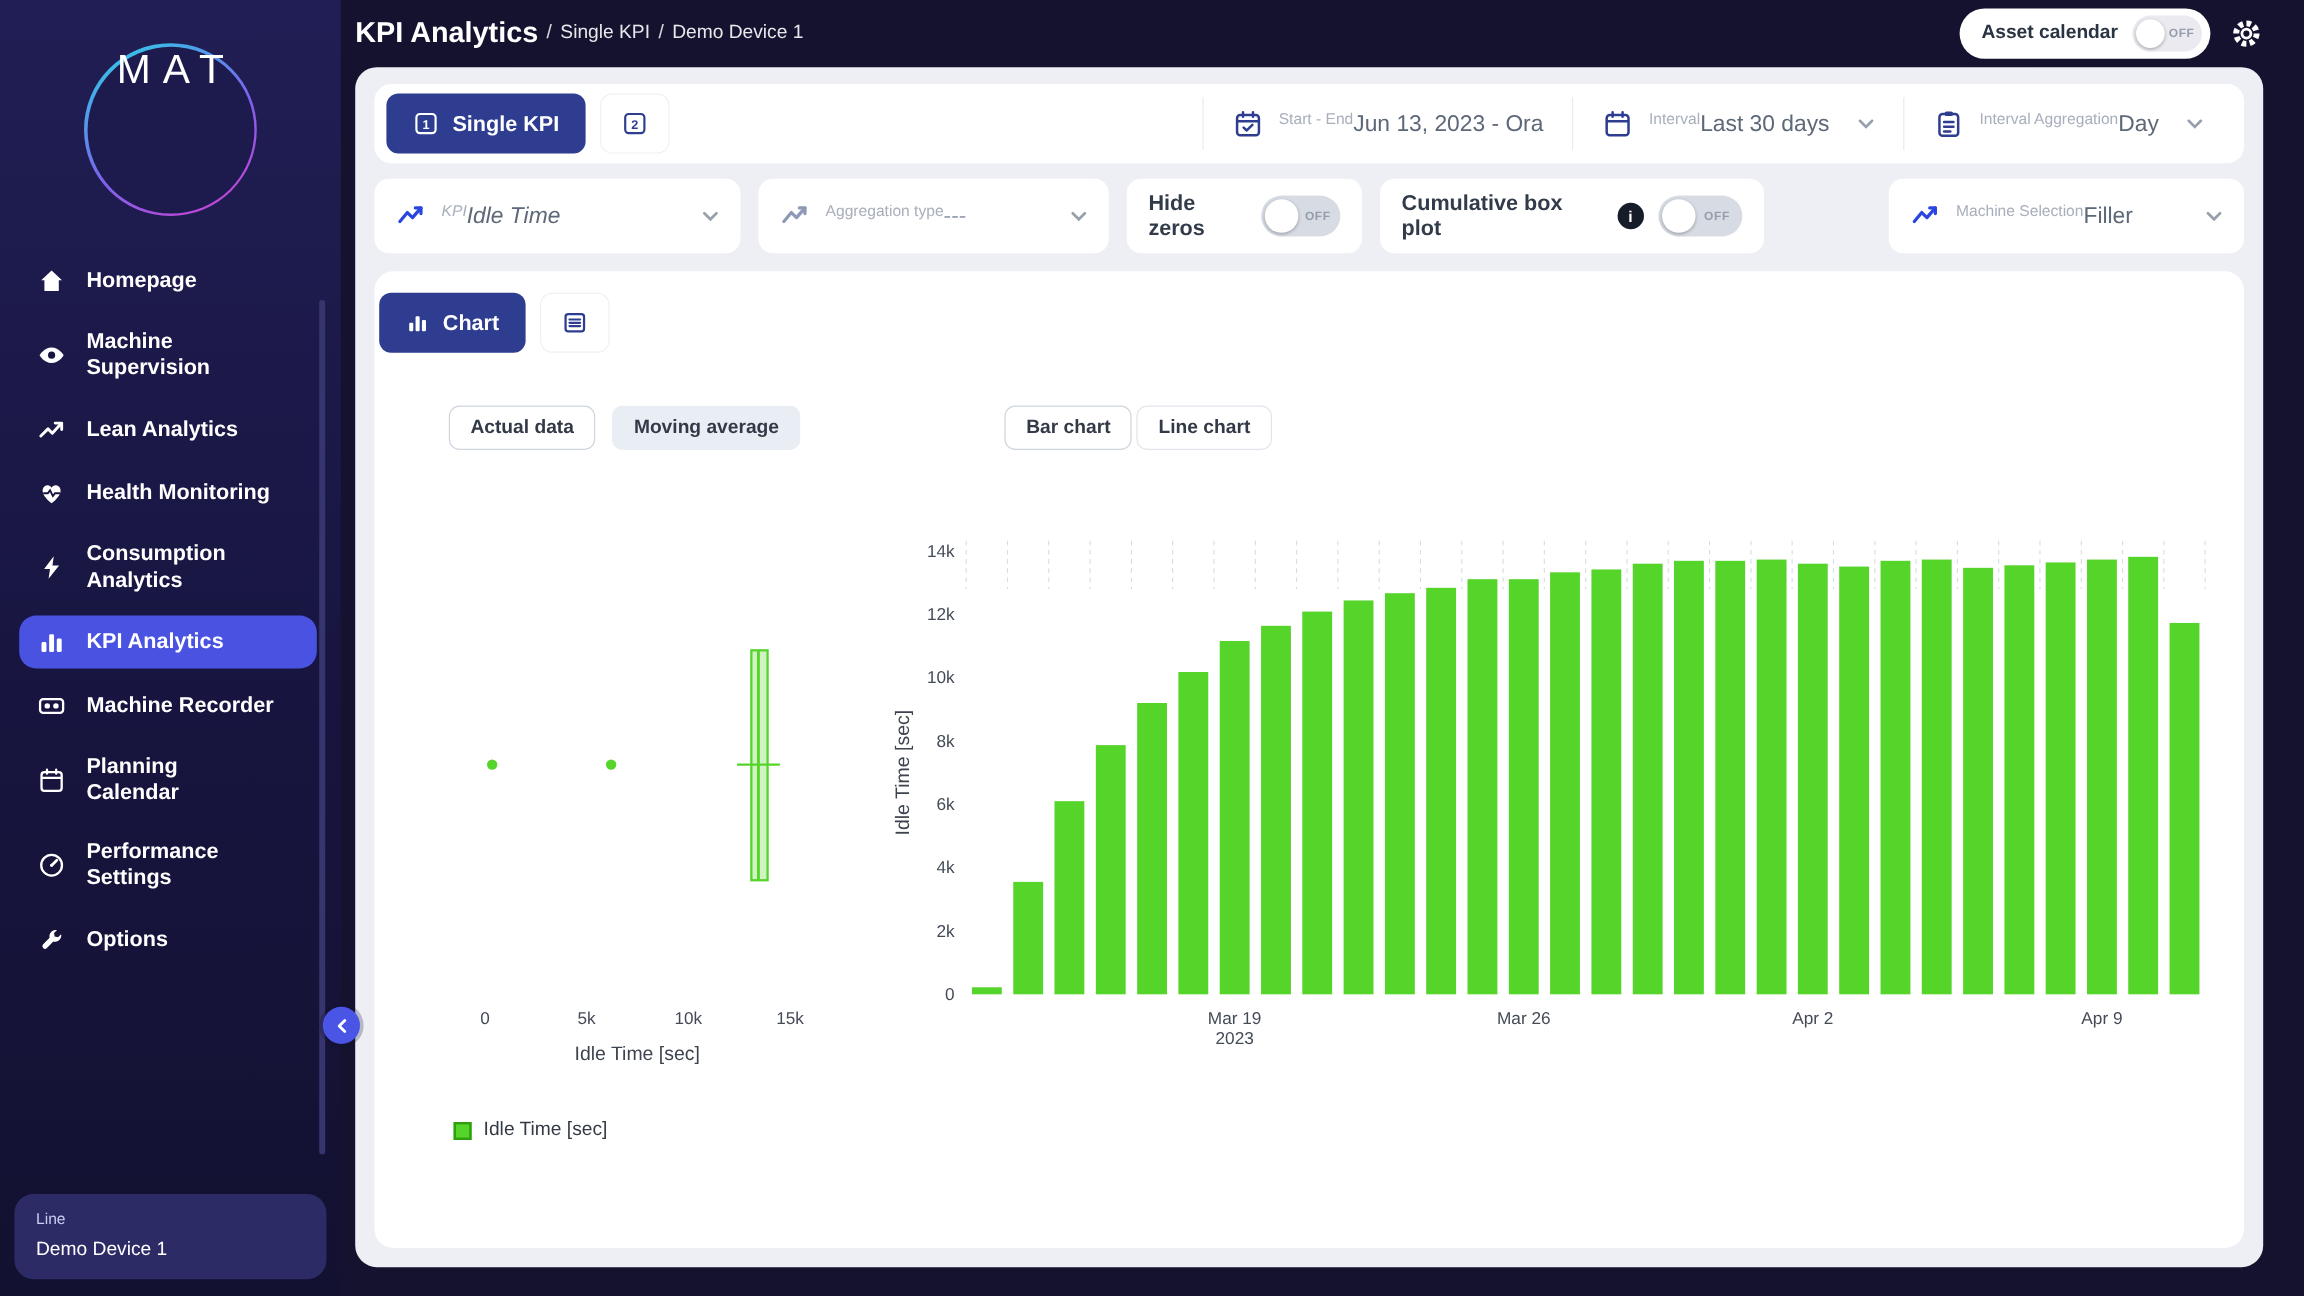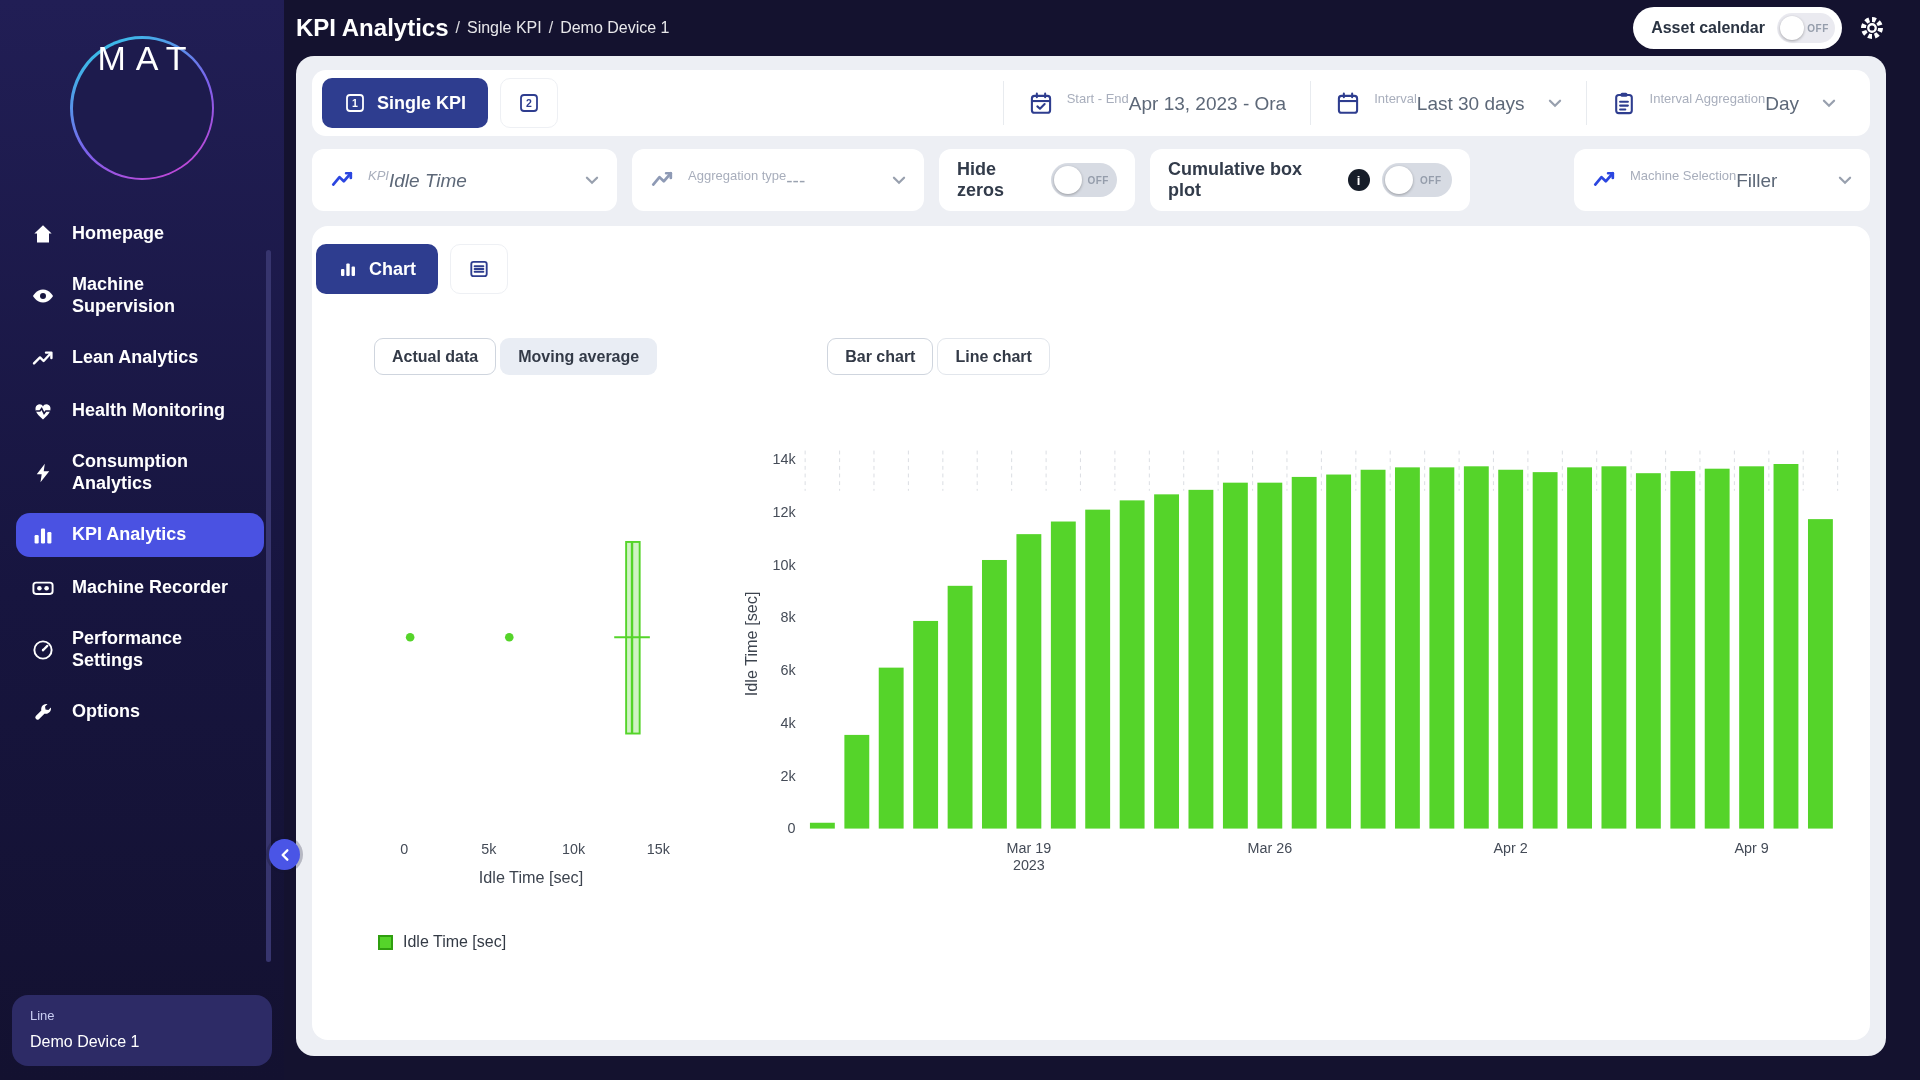--- a/index.html
+++ b/index.html
@@ -177,20 +177,31 @@
           <svg width="24" height="24" viewBox="0 0 20 20">
               <rect x="2" y="5.5" width="16" height="9.5" rx="2.2" fill="none" stroke="currentColor" stroke-width="1.6"></rect>
               <circle cx="7" cy="10.2" r="1.9" fill="currentColor"></circle>
               <circle cx="13" cy="10.2" r="1.9" fill="currentColor"></circle>
             </svg>
         </span>
         <span class="mi-label">Machine Recorder</span>
       </div>
       <div class="menu-item">
         <span class="mi-icon">
+          <svg width="24" height="24" viewBox="0 0 20 20" stroke="currentColor" fill="none" stroke-width="1.6">
+              <rect x="3" y="4.5" width="14" height="13" rx="2"></rect>
+              <path d="M3 8.5 H17"></path>
+              <path d="M6.8 2.8 V5.6 M13.2 2.8 V5.6" stroke-linecap="round"></path>
+            </svg>
+        </span>
+        <span class="mi-label">Planning
+Calendar</span>
+      </div>
+      <div class="menu-item">
+        <span class="mi-icon">
           <svg width="24" height="24" viewBox="0 0 20 20" stroke="currentColor" fill="none">
               <circle cx="10" cy="10" r="7.2" stroke-width="1.6"></circle>
               <path d="M10 10.2 L13.6 6.6" stroke-width="1.9" stroke-linecap="round"></path>
               <circle cx="10" cy="10" r="1" fill="currentColor" stroke="none"></circle>
             </svg>
         </span>
         <span class="mi-label">Performance
 Settings</span>
       </div>
       <div class="menu-item">
@@ -272,21 +283,21 @@
           <span style="display:flex;">
             <svg width="26" height="26" viewBox="0 0 20 20" stroke="#2e3d8f" fill="none" stroke-width="1.6">
                 <rect x="3" y="4.5" width="14" height="13" rx="2"></rect>
                 <path d="M3 8.5 H17"></path>
                 <path d="M6.8 2.8 V5.6 M13.2 2.8 V5.6" stroke-linecap="round"></path>
                 <path d="M7.2 12.6 L9.2 14.4 L12.8 10.8" stroke-linecap="round" stroke-linejoin="round"></path>
               </svg>
           </span>
           <span class="meta-col">
             <span class="meta-label">Start - End</span>
-            <span class="meta-value">Apr 13, 2023 - Ora</span>
+            <span class="meta-value">Jun 13, 2023 - Ora</span>
           </span>
         </div>
 
         <div class="meta-group">
           <span style="display:flex;">
             <svg width="26" height="26" viewBox="0 0 20 20" stroke="#2e3d8f" fill="none" stroke-width="1.6">
                 <rect x="3" y="4.5" width="14" height="13" rx="2"></rect>
                 <path d="M3 8.5 H17"></path>
                 <path d="M6.8 2.8 V5.6 M13.2 2.8 V5.6" stroke-linecap="round"></path>
               </svg>
@@ -414,21 +425,21 @@
             <span style="display:flex;">
               <svg width="22" height="22" viewBox="0 0 20 20" fill="none" stroke="#2e3d8f" stroke-width="1.7" stroke-linecap="round">
                   <rect x="3" y="3.5" width="14" height="13" rx="2"></rect>
                   <path d="M6 7.5 H14 M6 10 H14 M6 12.5 H14"></path>
                 </svg>
             </span>
           </button>
         </div>
 
         <div class="pills-row">
-          <div style="display:flex;">
+          <div style="display:flex;gap:10px;">
             <button class="pill sel">Actual data</button>
             <button class="pill">Moving average</button>
           </div>
           <div class="group2">
             <button class="pill sel">Bar chart</button>
             <button class="pill sel-light">Line chart</button>
           </div>
         </div>
 
         <div class="charts-row">

